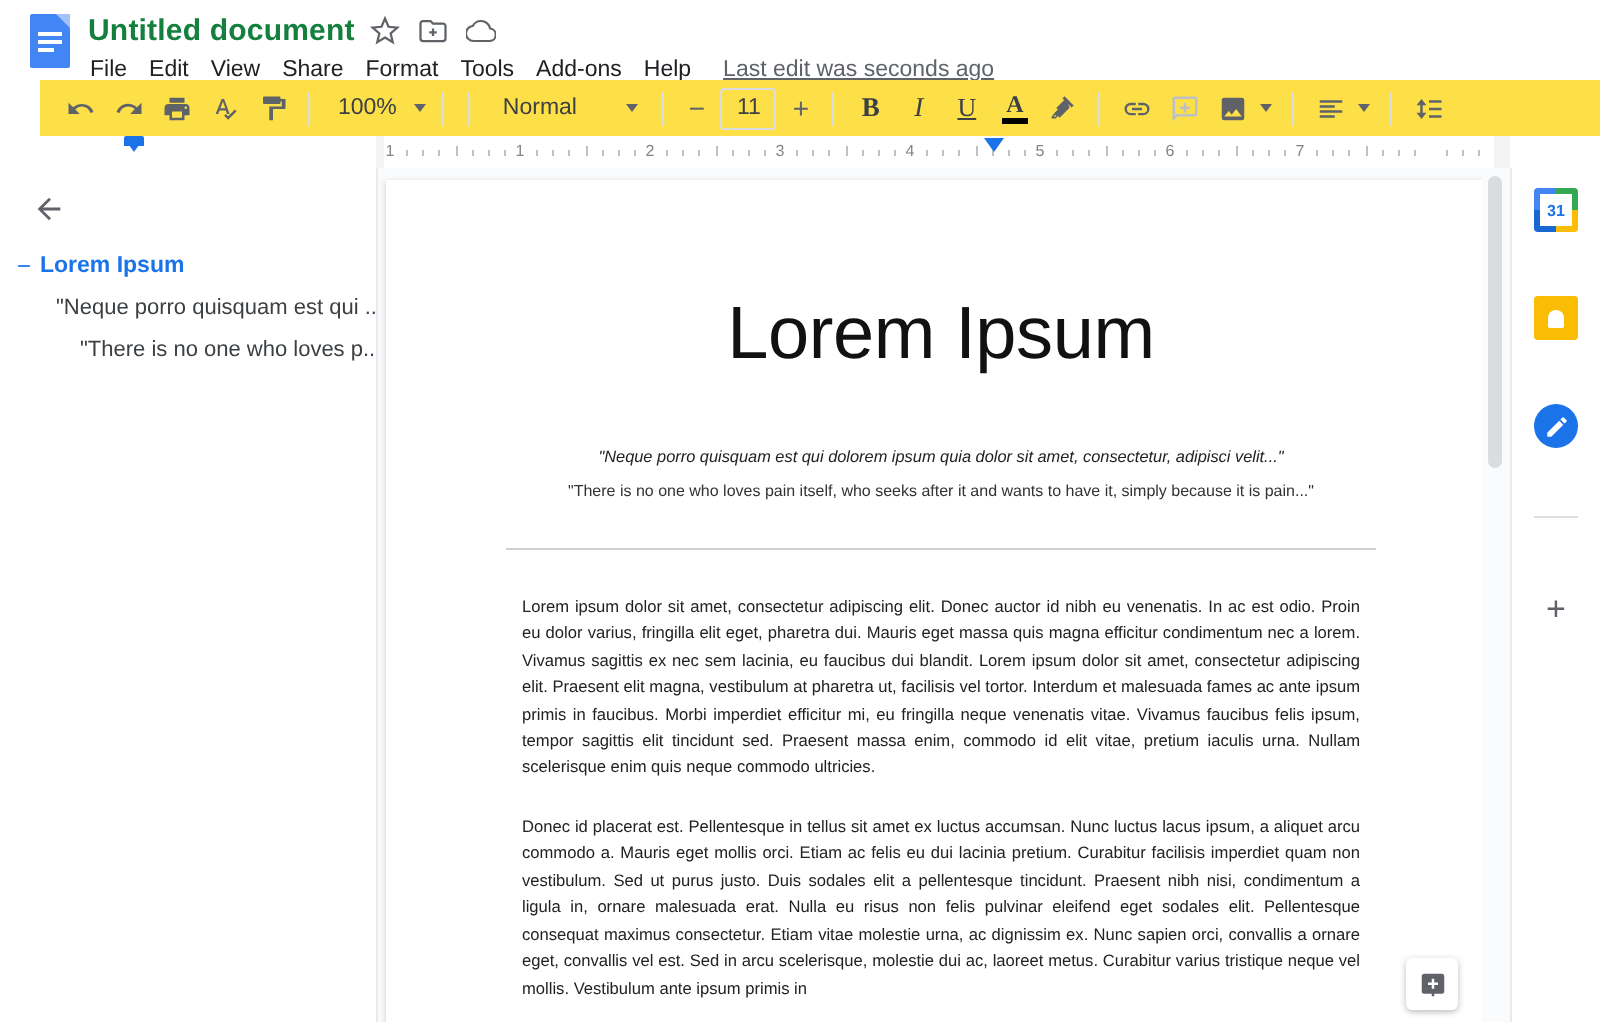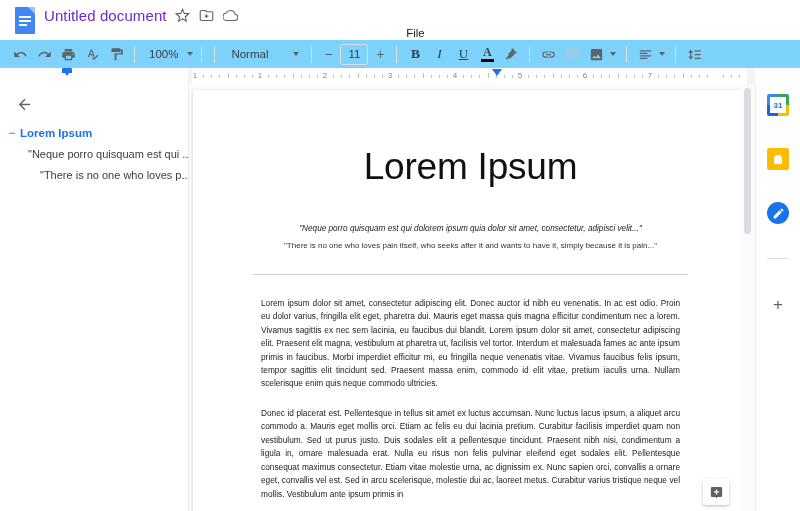--- a/index.html
+++ b/index.html
@@ -33,28 +33,28 @@
   .docs-logo .ln {
     position: absolute; left: 7px; height: 1.5px; width: 12px; background: #fff;
   }
   .docs-logo .ln1 { top: 11px; }
   .docs-logo .ln2 { top: 15px; }
   .docs-logo .ln3 { top: 19px; width: 8px; }
 
   .title-block { display: flex; flex-direction: column; flex: 1 1 auto; min-width: 0; padding-top: 1px; }
   .title-row { display: flex; align-items: center; height: 20px; }
   .doc-title {
-    font-size: 15px; color: #6d28d9; letter-spacing: 0.1px;
-    white-space: nowrap; padding-right: 6px;
+    font-size: 15px; color: #15803d; letter-spacing: 0.1px;
+    white-space: nowrap; padding-right: 6px; font-weight: bold;
   }
   .title-icons { display: flex; align-items: center; gap: 9px; padding-left: 2px; }
   .ticon { width: 15px; height: 15px; color: #5f6368; display: block; cursor: pointer; }
   .ticon svg { display: block; width: 15px; height: 15px; fill: #5f6368; }
 
-  .menu-row { display: flex; align-items: center; height: 18px; margin-top: 1px; flex-direction: column; }
+  .menu-row { display: flex; align-items: center; height: 18px; margin-top: 1px; }
   .menu-item {
     font-size: 11.5px; color: #202124; padding: 1px 6px 1px 5px;
     border-radius: 3px; cursor: pointer; white-space: nowrap;
   }
   .menu-item:first-child { padding-left: 1px; }
   .last-edit {
     font-size: 11.5px; color: #5f6368; margin-left: 10px;
     text-decoration: underline; cursor: pointer; white-space: nowrap;
   }
 
@@ -90,22 +90,22 @@
     background: radial-gradient(circle at 50% 34%, #d8c3ae 0 20%, #3a3a3c 21% 100%);
     overflow: hidden; position: relative; border: 1px solid #e8eaed;
   }
   .avatar::after {
     content: ""; position: absolute; left: 50%; top: 62%; transform: translateX(-50%);
     width: 20px; height: 16px; border-radius: 10px 10px 0 0; background: #6b5b4c;
   }
 
   
   .toolbar {
-    height: 28px; background: #7dd3fc; display: flex; align-items: center;
-    padding: 0 8px; gap: 0; flex: 0 0 auto;
+    height: 28px; background: #fde047; display: flex; align-items: center;
+    padding: 0 8px; gap: 0; flex: 0 0 auto; margin-left: 20px;
   }
   .tb-btn {
     width: 24px; height: 24px; display: flex; align-items: center; justify-content: center;
     border-radius: 3px; cursor: pointer; flex: 0 0 auto;
   }
   .tb-btn svg { display: block; fill: #5f6368; }
   .tb-sep { width: 1px; height: 17px; background: #dadce0; margin: 0 6px; flex: 0 0 auto; }
   .zoom-box {
     display: flex; align-items: center; height: 22px; padding: 0 2px 0 8px;
     font-size: 11.5px; color: #3c4043; cursor: pointer; border-radius: 3px;

